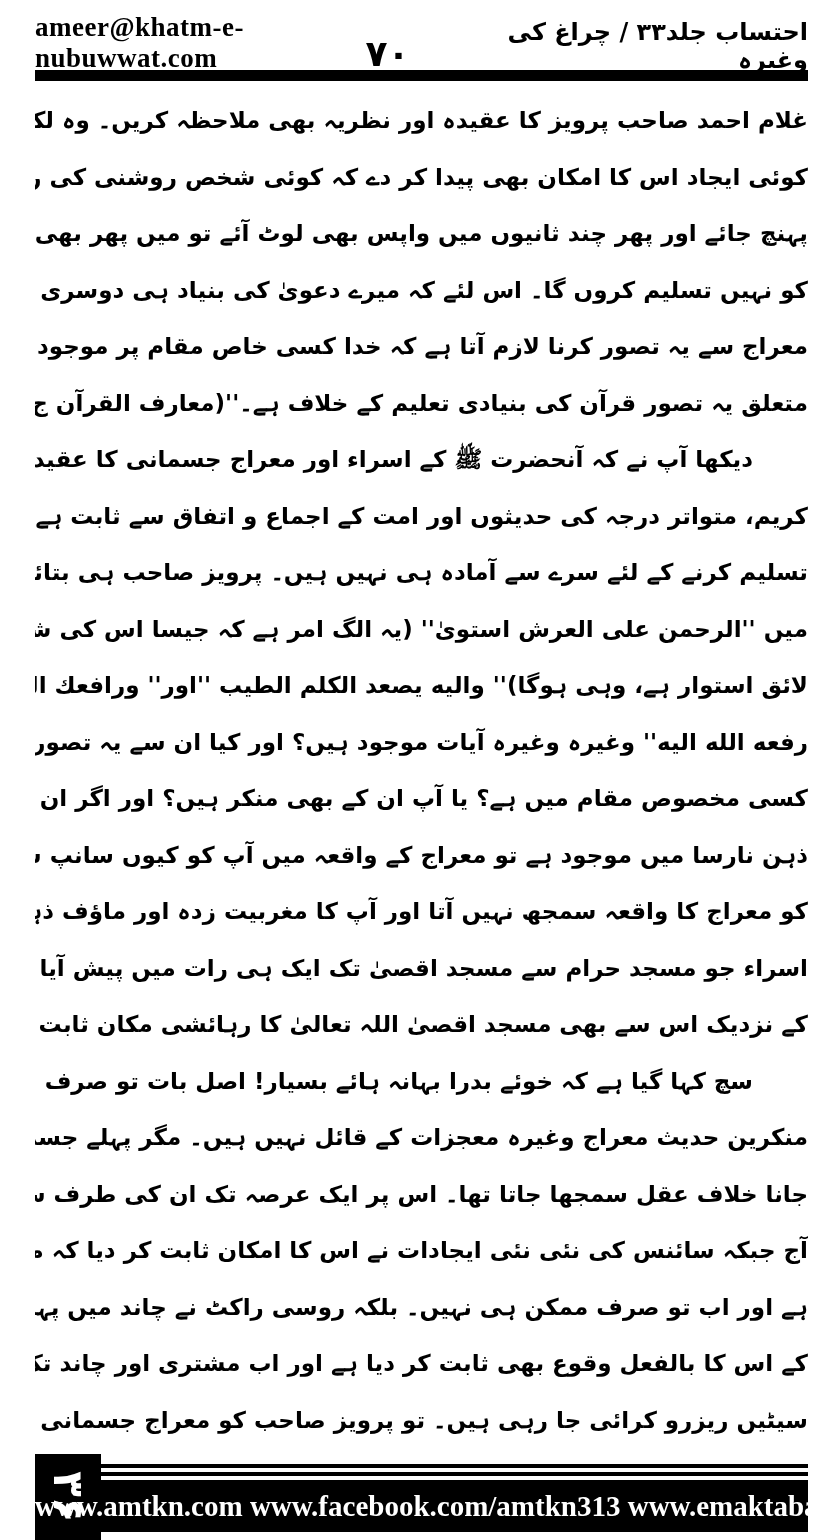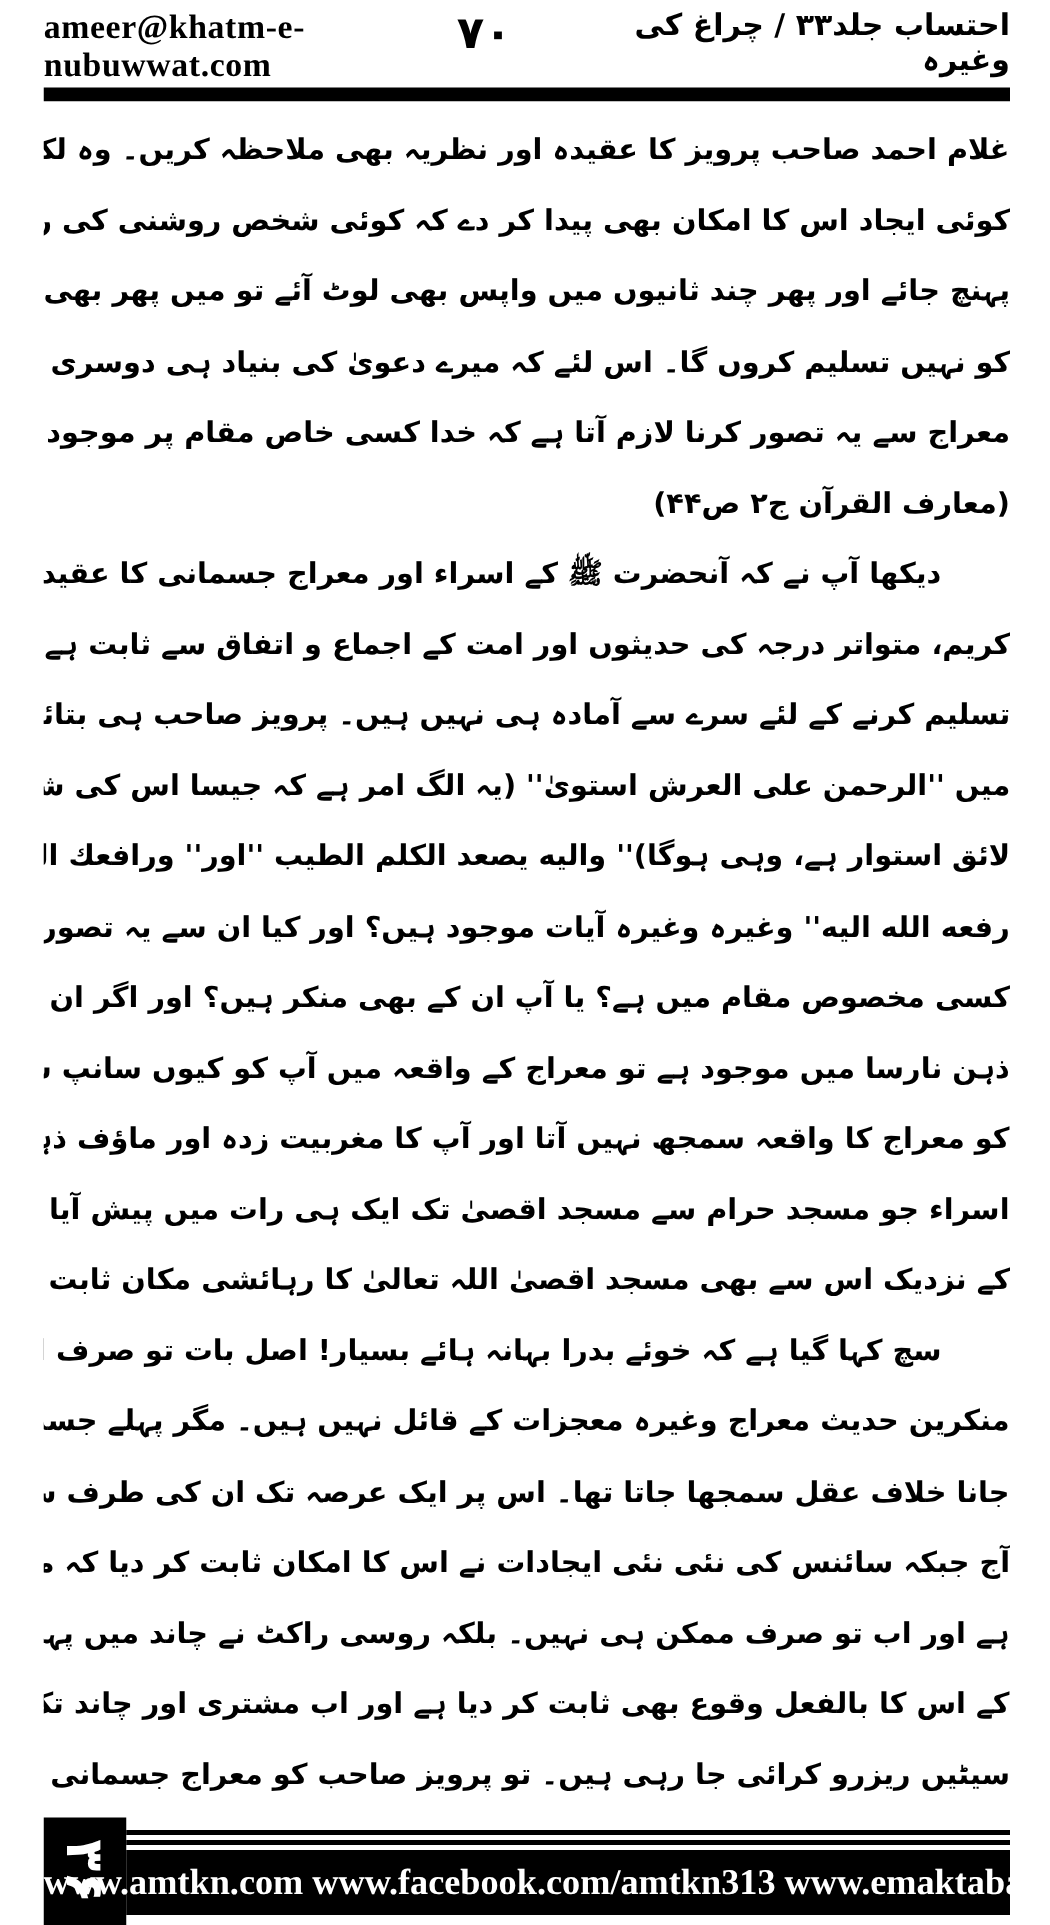--- a/index.html
+++ b/index.html
@@ -13,26 +13,26 @@
     width: 840px;
     height: 1540px;
     background: #ffffff;
     overflow: hidden;
     font-family: "DejaVu Sans", sans-serif;
     color: #000000;
   }
   
   .header {
     position: absolute;
-    top: 6px;
+    top: 24px;
     left: 35px;
     right: 32px;
     height: 50px;
     display: flex;
-    align-items: flex-start;
+    align-items: flex-end;
     justify-content: space-between;
   }
   .header .email {
     font-family: "Liberation Serif", serif;
     font-weight: bold;
     font-size: 27px;
     letter-spacing: 0.5px;
   }
   .header .pgnum-top {
     font-size: 36px;
@@ -141,20 +141,21 @@
   </div>
   <div class="header-rule"></div>
 
   <div class="body-text">
     <div class="line">غلام احمد صاحب پرویز کا عقیدہ اور نظریہ بھی ملاحظہ کریں۔ وہ لکھتے ہیں کہ:''اگر آج سائنس کی</div>
     <div class="line">کوئی ایجاد اس کا امکان بھی پیدا کر دے کہ کوئی شخص روشنی کی رفتار سے مریخ یا چاند کے کروں تک</div>
     <div class="line">پہنچ جائے اور پھر چند ثانیوں میں واپس بھی لوٹ آئے تو میں پھر بھی حضور ﷺ کے معراج جسمانی</div>
     <div class="line">کو نہیں تسلیم کروں گا۔ اس لئے کہ میرے دعویٰ کی بنیاد ہی دوسری ہے اور وہ یہ ہے کہ جسمانی</div>
     <div class="line">معراج سے یہ تصور کرنا لازم آتا ہے کہ خدا کسی خاص مقام پر موجود ہے اور میرے نزدیک خدا کے</div>
     <div class="line split">
+      <span>متعلق یہ تصور قرآن کی بنیادی تعلیم کے خلاف ہے۔''</span>
       <span class="cite">(معارف القرآن ج۲ ص۴۴)</span>
     </div>
     <div class="line indent">دیکھا آپ نے کہ آنحضرت ﷺ کے اسراء اور معراج جسمانی کا عقیدہ جو قرآن</div>
     <div class="line">کریم، متواتر درجہ کی حدیثوں اور امت کے اجماع و اتفاق سے ثابت ہے۔ پرویز صاحب اس کو</div>
     <div class="line">تسلیم کرنے کے لئے سرے سے آمادہ ہی نہیں ہیں۔ پرویز صاحب ہی بتائیں کہ کیا قرآن کریم</div>
     <div class="line">میں ''الرحمن علی العرش استویٰ'' (یہ الگ امر ہے کہ جیسا اس کی شان کے مناسب اور</div>
     <div class="line">لائق استوار ہے، وہی ہوگا)'' والیه یصعد الکلم الطیب ''اور'' ورافعك الیّ ''اور'' بل</div>
     <div class="line">رفعه الله الیه'' وغیرہ وغیرہ آیات موجود ہیں؟ اور کیا ان سے یہ تصور لازم نہیں آتا کہ خدا تعالیٰ</div>
     <div class="line">کسی مخصوص مقام میں ہے؟ یا آپ ان کے بھی منکر ہیں؟ اور اگر ان کی کوئی صحیح تاویل آپ کے</div>
     <div class="line">ذہن نارسا میں موجود ہے تو معراج کے واقعہ میں آپ کو کیوں سانپ سونگھ جاتا ہے؟ چلئے اگر آپ</div>

